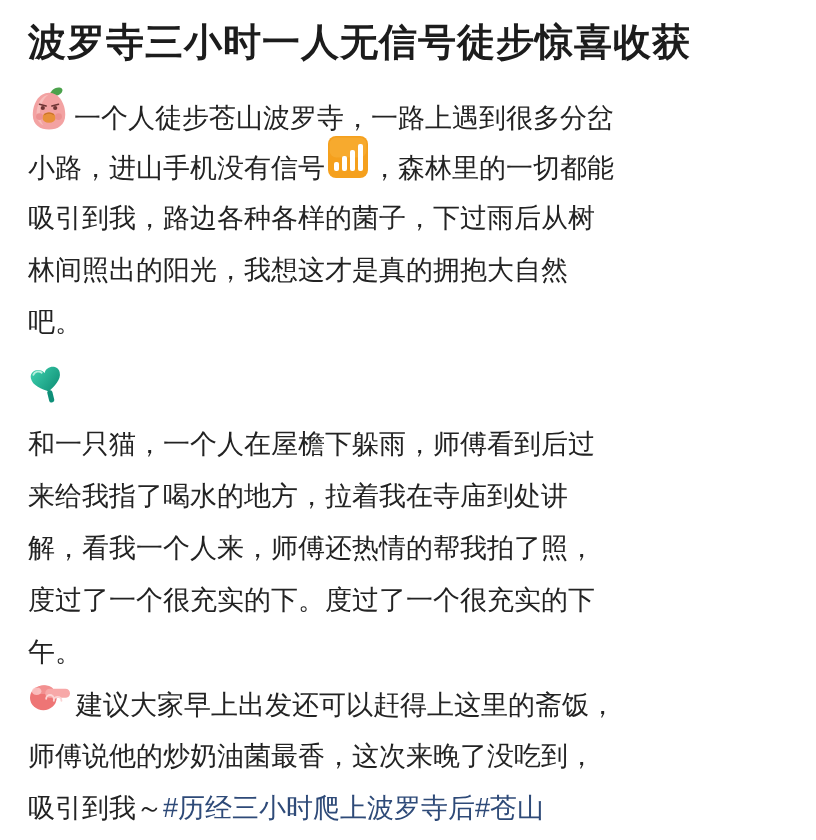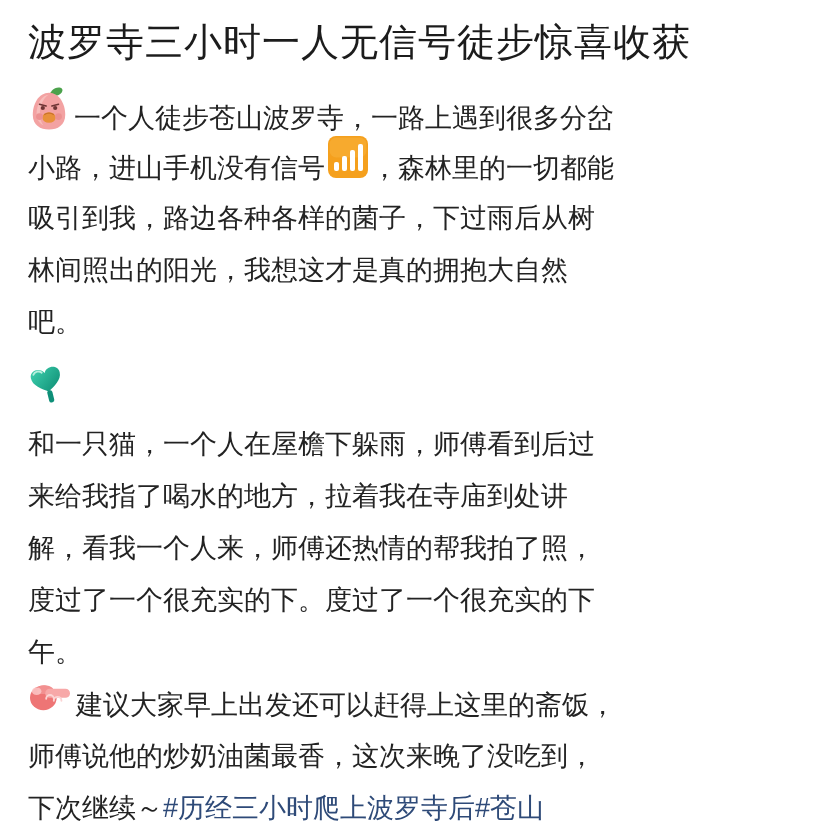--- a/index.html
+++ b/index.html
@@ -14,21 +14,21 @@
   .post {
     box-sizing: border-box;
     width: 816px;
     height: 840px;
     padding: 0 22px 0 28px;
   }
   .post-title {
     margin: 20px 0 0 0;
     font-size: 38px;
     line-height: 44px;
-    font-weight: 400;
+    font-weight: 700;
     letter-spacing: 1px;
     color: #1c1c1c;
     white-space: nowrap;
   }
   .para { margin: 0; color: #232323; }
   .para-1 { margin-top: 24px; }
   .para-2 { margin-top: 18px; }
   .para-3 { margin-top: 0; }
   .line {
     font-size: 27px;
@@ -130,17 +130,17 @@
           <ellipse cx="16" cy="24" rx="14" ry="13" fill="#ee7575"></ellipse>
           <path d="M10,13 C14,10 22,10 26,14 L26,20 L10,20 Z" fill="#f29090"></path>
           <rect x="18" y="14.5" width="26" height="9.5" rx="4.7" fill="#f7a8a8"></rect>
           <path d="M19,25 a4,4 0 0 1 8,0 M27,27 a4,4 0 0 1 8,0" stroke="#fbd4d4" stroke-width="2" fill="none" stroke-linecap="round"></path>
           <ellipse cx="9" cy="17" rx="5" ry="4" fill="#fbc7c7" opacity="0.85"></ellipse>
         </svg>
       </span><span>建议大家早上出发还可以赶得上这里的斋饭，</span>
     </div>
     <div class="line">师傅说他的炒奶油菌最香，这次来晚了没吃到，</div>
     <div class="line">
-      <span>下次继续～</span><a class="hashtag">#历经三小时爬上波罗寺后</a><a class="hashtag">#苍山</a>
+      <span>吸引到我～</span><a class="hashtag">#历经三小时爬上波罗寺后</a><a class="hashtag">#苍山</a>
     </div>
   </div>
 
 </div>
 
 </body></html>

